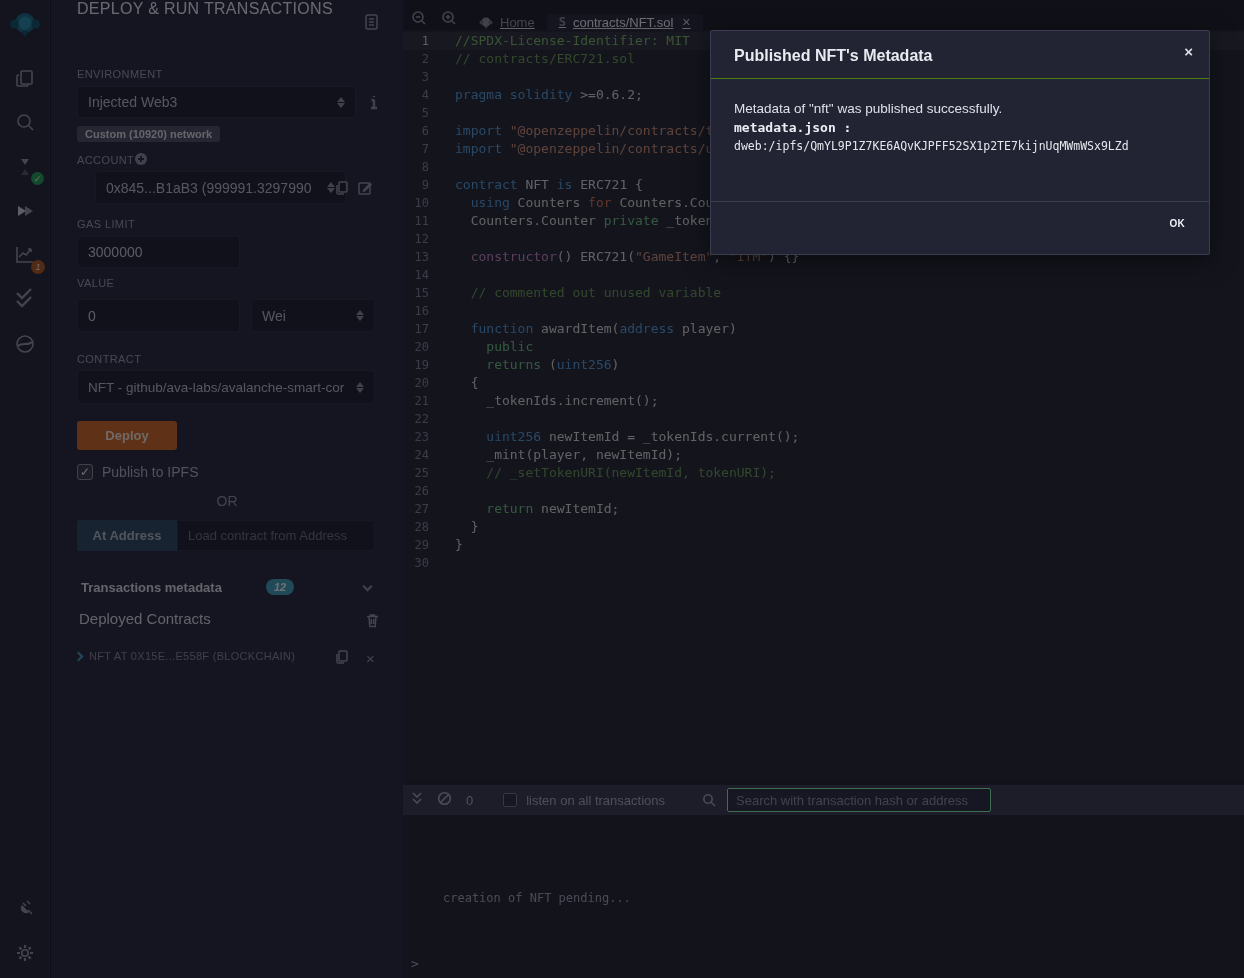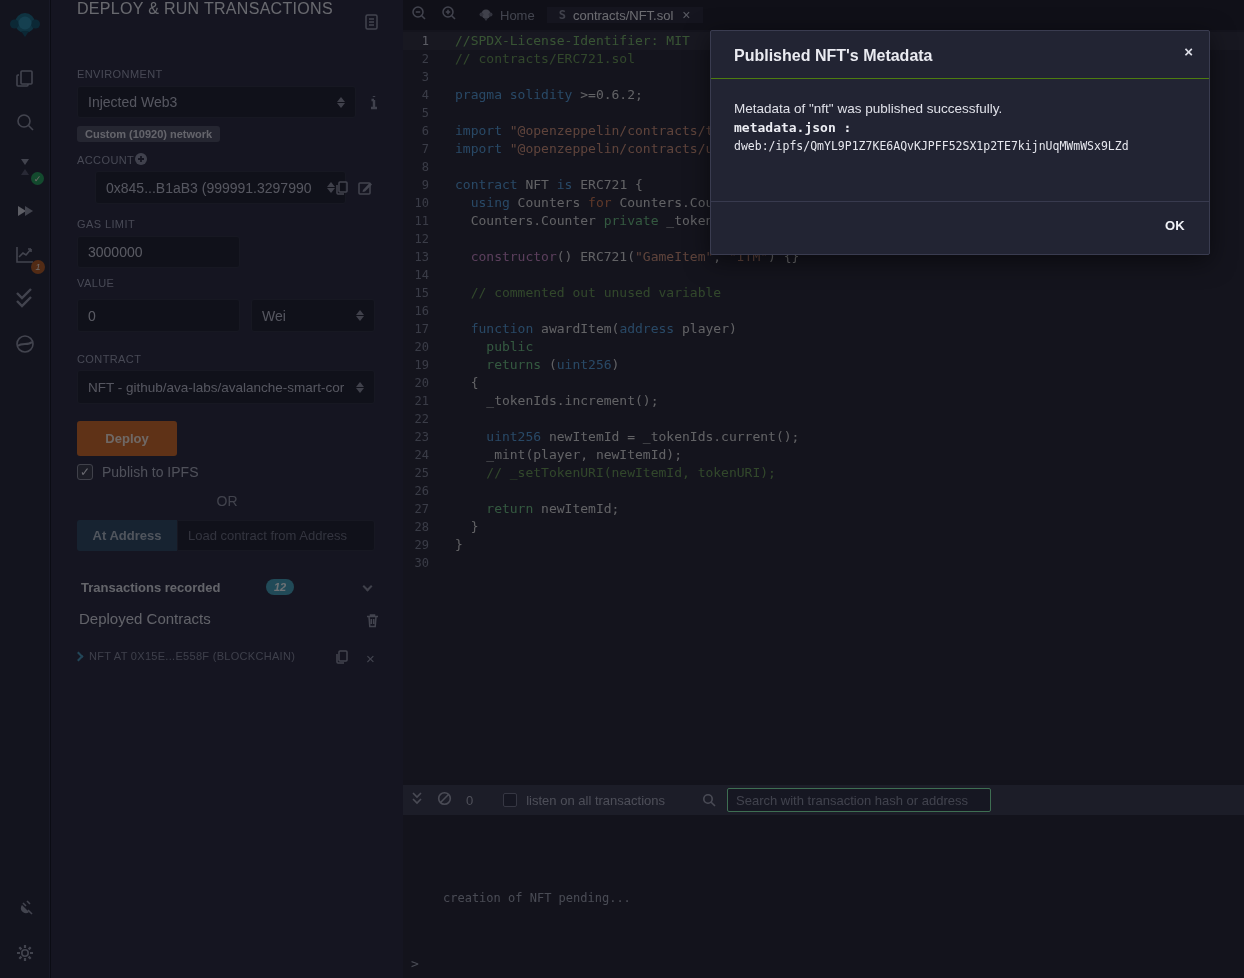--- a/index.html
+++ b/index.html
@@ -28,39 +28,39 @@
   .updown i { width:0; height:0; border-left:4px solid transparent; border-right:4px solid transparent; display:block; }
   .updown .up { border-bottom:5px solid #8a8c9c; }
   .updown .dn { border-top:5px solid #8a8c9c; }
   input.raw { background:#20222f; border:1px solid #2f3142; border-radius:3px; color:#c2c4d0; font-size:14px;
     font-family:"Liberation Sans",sans-serif; padding:0 10px; position:absolute; }
   input.raw::placeholder { color:#6d7080; }
   .net-badge { position:absolute; left:26px; top:126px; background:#4e5062; color:#d9dae2; font-size:11px; font-weight:600;
     border-radius:3px; padding:2px 8px; }
   .side-ic { position:absolute; display:flex; align-items:center; justify-content:center; }
   .side-ic svg { stroke:#9092a4; fill:none; stroke-width:1.5; }
-  .btn-deploy { position:absolute; left:26px; top:421px; width:100px; height:35px; background:#cf6a28; border:none;
+  .btn-deploy { position:absolute; left:26px; top:421px; width:100px; height:29px; background:#cf6a28; border:none;
     border-radius:3px; color:#f1e3d6; font-size:13px; font-weight:600; font-family:"Liberation Sans",sans-serif; }
   .chk { position:absolute; width:16px; height:16px; background:#3a3c4a; border:1px solid #8a8c9a; border-radius:3px;
     display:flex; align-items:center; justify-content:center; color:#e6e7ee; font-size:12px; line-height:1; }
   .chk-label { position:absolute; font-size:14px; color:#abadbc; }
   .or-text { position:absolute; left:0; top:493px; width:352px; text-align:center; font-size:14px; color:#8e90a0; }
   .btn-ataddr { position:absolute; left:26px; top:520px; width:100px; height:31px; background:#2f4a63; border:none;
     border-radius:3px 0 0 3px; color:#aeb9c4; font-size:13px; font-weight:600; font-family:"Liberation Sans",sans-serif; }
   .tx-label { position:absolute; left:30px; top:580px; font-size:13px; font-weight:700; color:#d8d9df; }
   .tx-badge { position:absolute; left:215px; top:579px; background:#45a1b8; color:#eef6f8; font-size:11px; font-weight:700;
     border-radius:8px; padding:2px 8px; font-style:italic; }
   .dc-label { position:absolute; left:28px; top:610px; font-size:15px; color:#d4d5dd; }
   .dc-item { position:absolute; left:38px; top:650px; font-size:11px; letter-spacing:.3px; color:#85879a; }
   .chev { display:inline-block; width:7px; height:7px; border-right:2px solid #8a8c9c; border-bottom:2px solid #8a8c9c; }
   .chev.down { transform:rotate(45deg); }
   .chev.right { transform:rotate(-45deg); border-color:#4797b8; }
   
   .main { position:absolute; left:403px; top:0; width:841px; height:978px; background:#282936; }
-  .tabbar { position:absolute; left:0; top:0; width:841px; height:30px; background:#20212c; display:flex; align-items:center; }
+  .tabbar { position:absolute; left:0; top:0; width:841px; height:30px; background:#20212c; display:flex; align-items:flex-end;text-decoration:underline; }
   .zoombtns { display:flex; align-items:center; gap:14px; padding:0 10px 0 8px; }
   .tab { display:flex; align-items:center; gap:7px; padding:0 12px; font-size:13px; color:#8f93a2; }
   .tab.active { background:#2a2b3a; color:#e8e9ee; }
   .tab .ticon { color:#8a8d9c; font-weight:700; font-size:12px; font-family:"DejaVu Sans Mono",monospace; }
   .tab .tclose { color:#c3c5d1; font-size:14px; margin-left:2px; }
   .editor { position:absolute; left:0; top:30px; width:841px; height:750px; background:#282936; overflow:hidden;
     font-family:"DejaVu Sans Mono",monospace; font-size:13px; padding-top:2px; }
   .code-line { display:flex; height:18px; line-height:18px; white-space:pre; }
   .code-line.active-line { background:rgba(255,255,255,.045); }
   .ln { width:52px; flex:0 0 52px; text-align:right; padding-right:26px; color:#7d8092; font-size:12px; }
@@ -89,21 +89,21 @@
   .modal-header { position:absolute; left:0; top:0; width:100%; height:48px; border-bottom:1px solid #4d7c0f; }
   .modal-title { position:absolute; left:23px; top:16px; font-size:16px; font-weight:600; color:#eaebf1; }
   .modal-close { position:absolute; right:16px; top:12px; font-size:15px; font-weight:700; color:#dcdde6; }
   .modal-body { position:absolute; left:0; top:48px; width:100%; height:122px; }
   .modal-msg { position:absolute; left:23px; top:22px; font-size:13.5px; color:#dfe0e8; }
   .modal-file { position:absolute; left:23px; top:41px; font-family:"DejaVu Sans Mono",monospace; font-weight:700;
     font-size:13px; color:#ecedf3; }
   .modal-uri { position:absolute; left:23px; top:60px; font-family:"DejaVu Sans Mono",monospace; font-size:11.5px; color:#e6e7ee; }
   .modal-footer { position:absolute; left:0; top:170px; width:100%; height:55px; border-top:1px solid #383a4e; }
   .btn-ok { position:absolute; right:24px; top:16px; background:transparent; border:none; color:#f0f1f6;
-    font-size:13px; font-weight:700; font-family:"Liberation Sans",sans-serif; letter-spacing:.3px; }
+    font-size:10px; font-weight:700; font-family:"Liberation Sans",sans-serif; letter-spacing:.3px; }
 </style>
 </head>
 <body>
 
 <div id="root">
 
   <div class="iconbar">
     <div class="ibar-icon" style="top:7px">
       <svg width="34" height="34" viewBox="0 0 34 34">
         <circle cx="17" cy="15" r="10" fill="#1d6d86" stroke="none"></circle>
@@ -248,21 +248,21 @@
     <button class="btn-deploy">Deploy</button>
 
     <span class="chk" style="left:26px; top:464px">✓</span>
     <span class="chk-label" style="left:51px; top:464px">Publish to IPFS</span>
 
     <div class="or-text">OR</div>
 
     <button class="btn-ataddr">At Address</button>
     <input class="raw" style="left: 126px; top: 520px; width: 198px; height: 31px; border-radius: 0px 3px 3px 0px; font-size: 13px;" placeholder="Load contract from Address">
 
-    <div class="tx-label">Transactions recorded</div>
+    <div class="tx-label">Transactions metadata</div>
     <span class="tx-badge">12</span>
     <span class="chev down" style="position:absolute; left:313px; top:583px"></span>
 
     <div class="dc-label">Deployed Contracts</div>
     <div class="side-ic" style="left:315px; top:613px">
       <svg width="13" height="15" viewBox="0 0 13 15">
           <path d="M1 3.5 H12 M4.5 3.5 V2 h4 v1.5 M3 3.5 L3.8 13.5 H9.2 L10 3.5 M5.3 6 V11 M7.7 6 V11"></path>
         </svg>
     </div>
 

